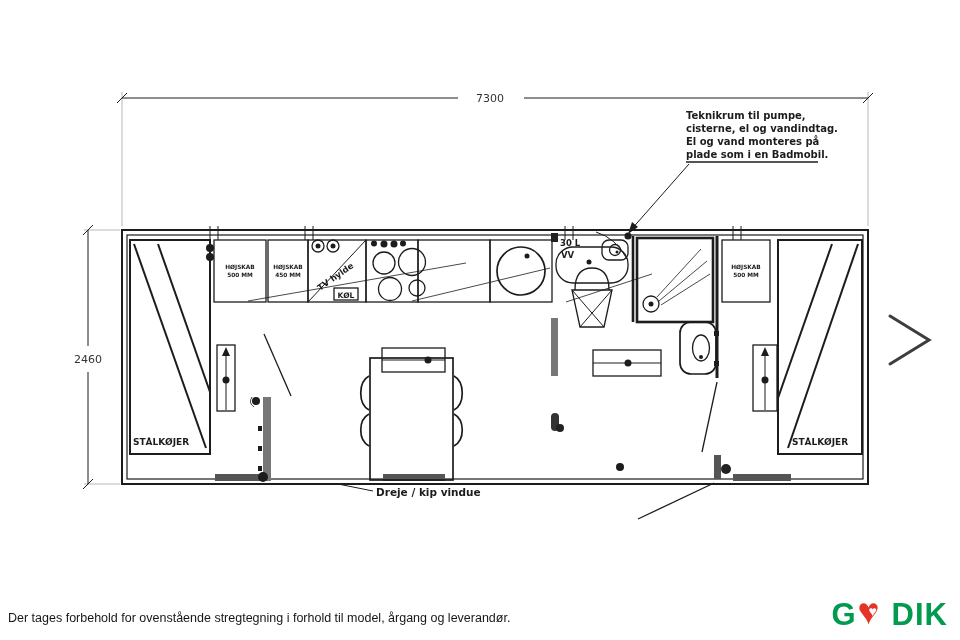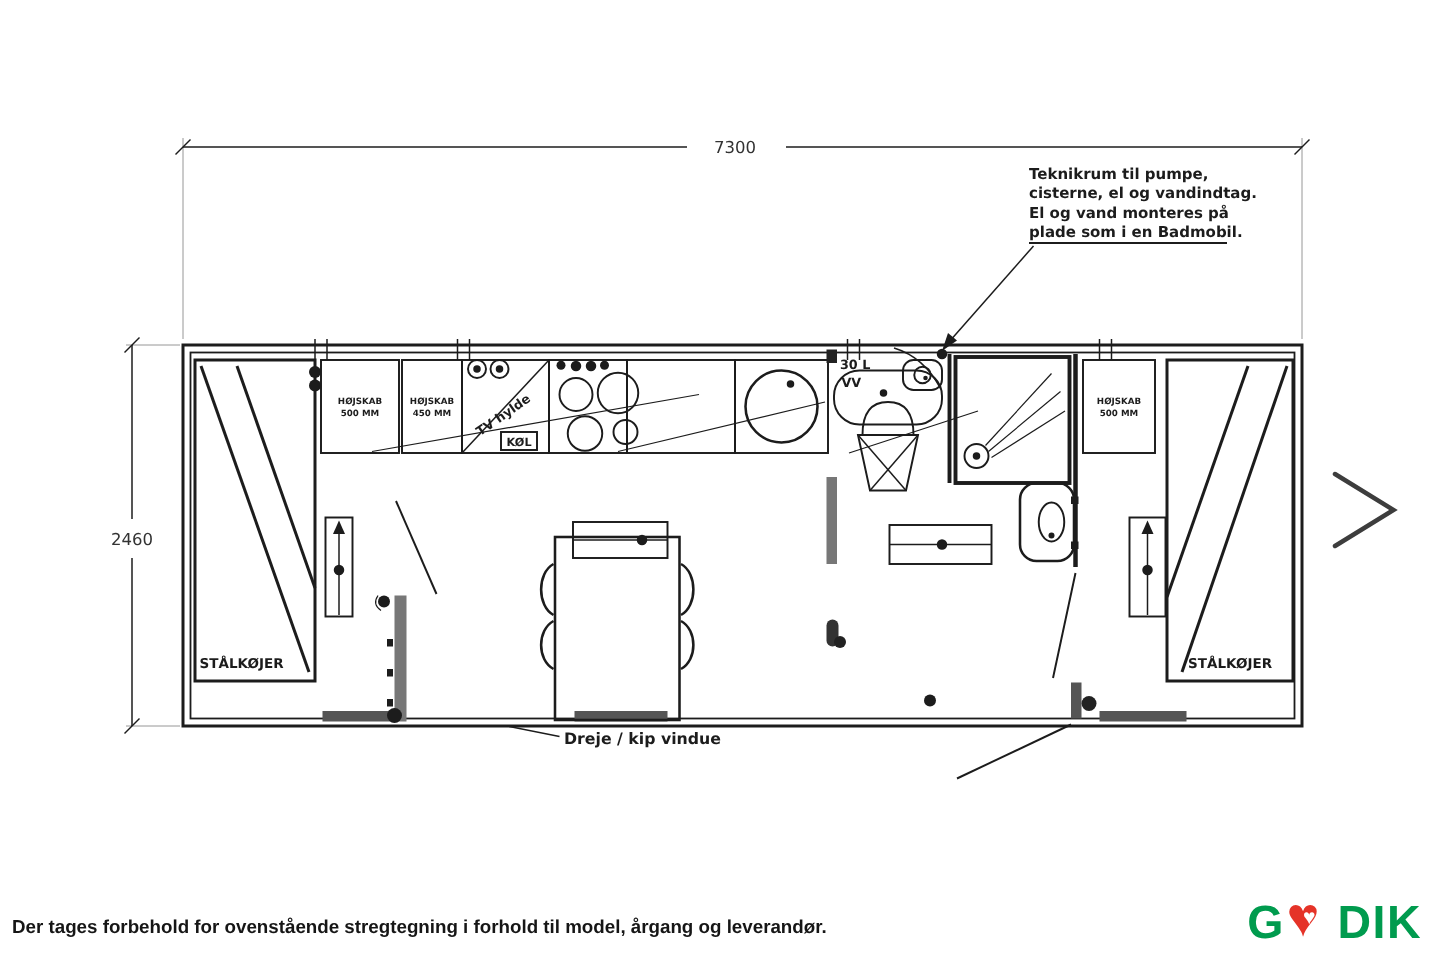--- a/index.html
+++ b/index.html
@@ -24,21 +24,21 @@
   .note   { font-size:10px; font-weight:600; }
   .lab    { font-size:9px;  font-weight:600; }
   .tiny   { font-size:5.8px; font-weight:700; text-anchor:middle; }
   .small  { font-size:8.5px; font-weight:600; }
   .small7 { font-size:7.5px; font-weight:700; text-anchor:middle; }
   .small8 { font-size:8.5px; font-weight:700; }
   .winlab { font-size:10.5px; font-weight:600; }
   .fillc  { fill:#1c1c1c; }
   #disclaimer {
     position:absolute; left:8px; top:611px;
-    font-size:12.5px; font-weight:700; color:#161616;
+    font-size:12.5px; font-weight:400; color:#161616;
   }
   #logo {
     position:absolute; right:12px; top:596px; display:flex; align-items:center;
     font-size:31px; font-weight:800; color:var(--logo-green); letter-spacing:1px;
   }
   .logo-heart { position:relative; width:33px; height:38px; margin:0 1px; }
   .heart-red  { position:absolute; left:0;  top:-5px; font-size:37px; color:var(--logo-red); font-weight:400; letter-spacing:0; }
   .heart-white{ position:absolute; left:11px; top:7px; font-size:14px; color:#ffffff; font-weight:400; letter-spacing:0; }
 </style>
 </head>

